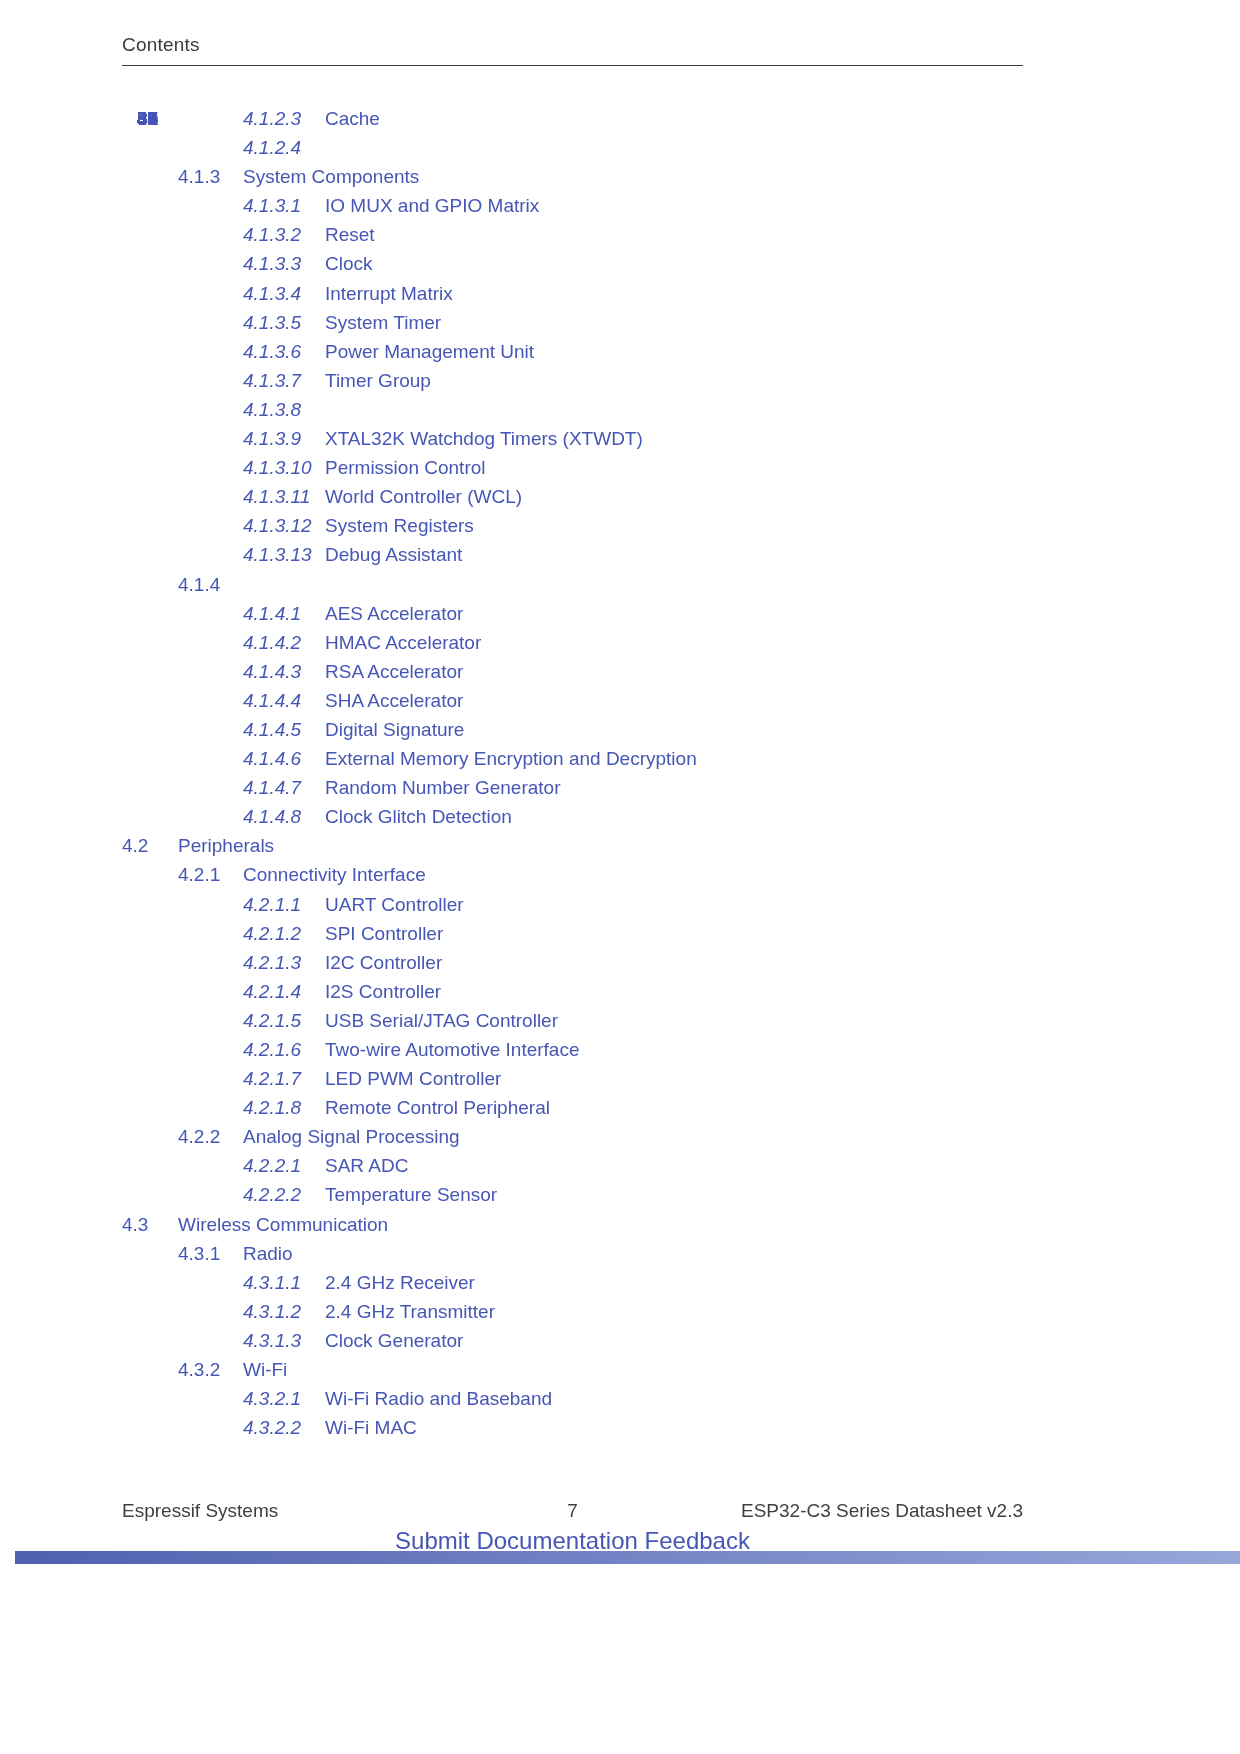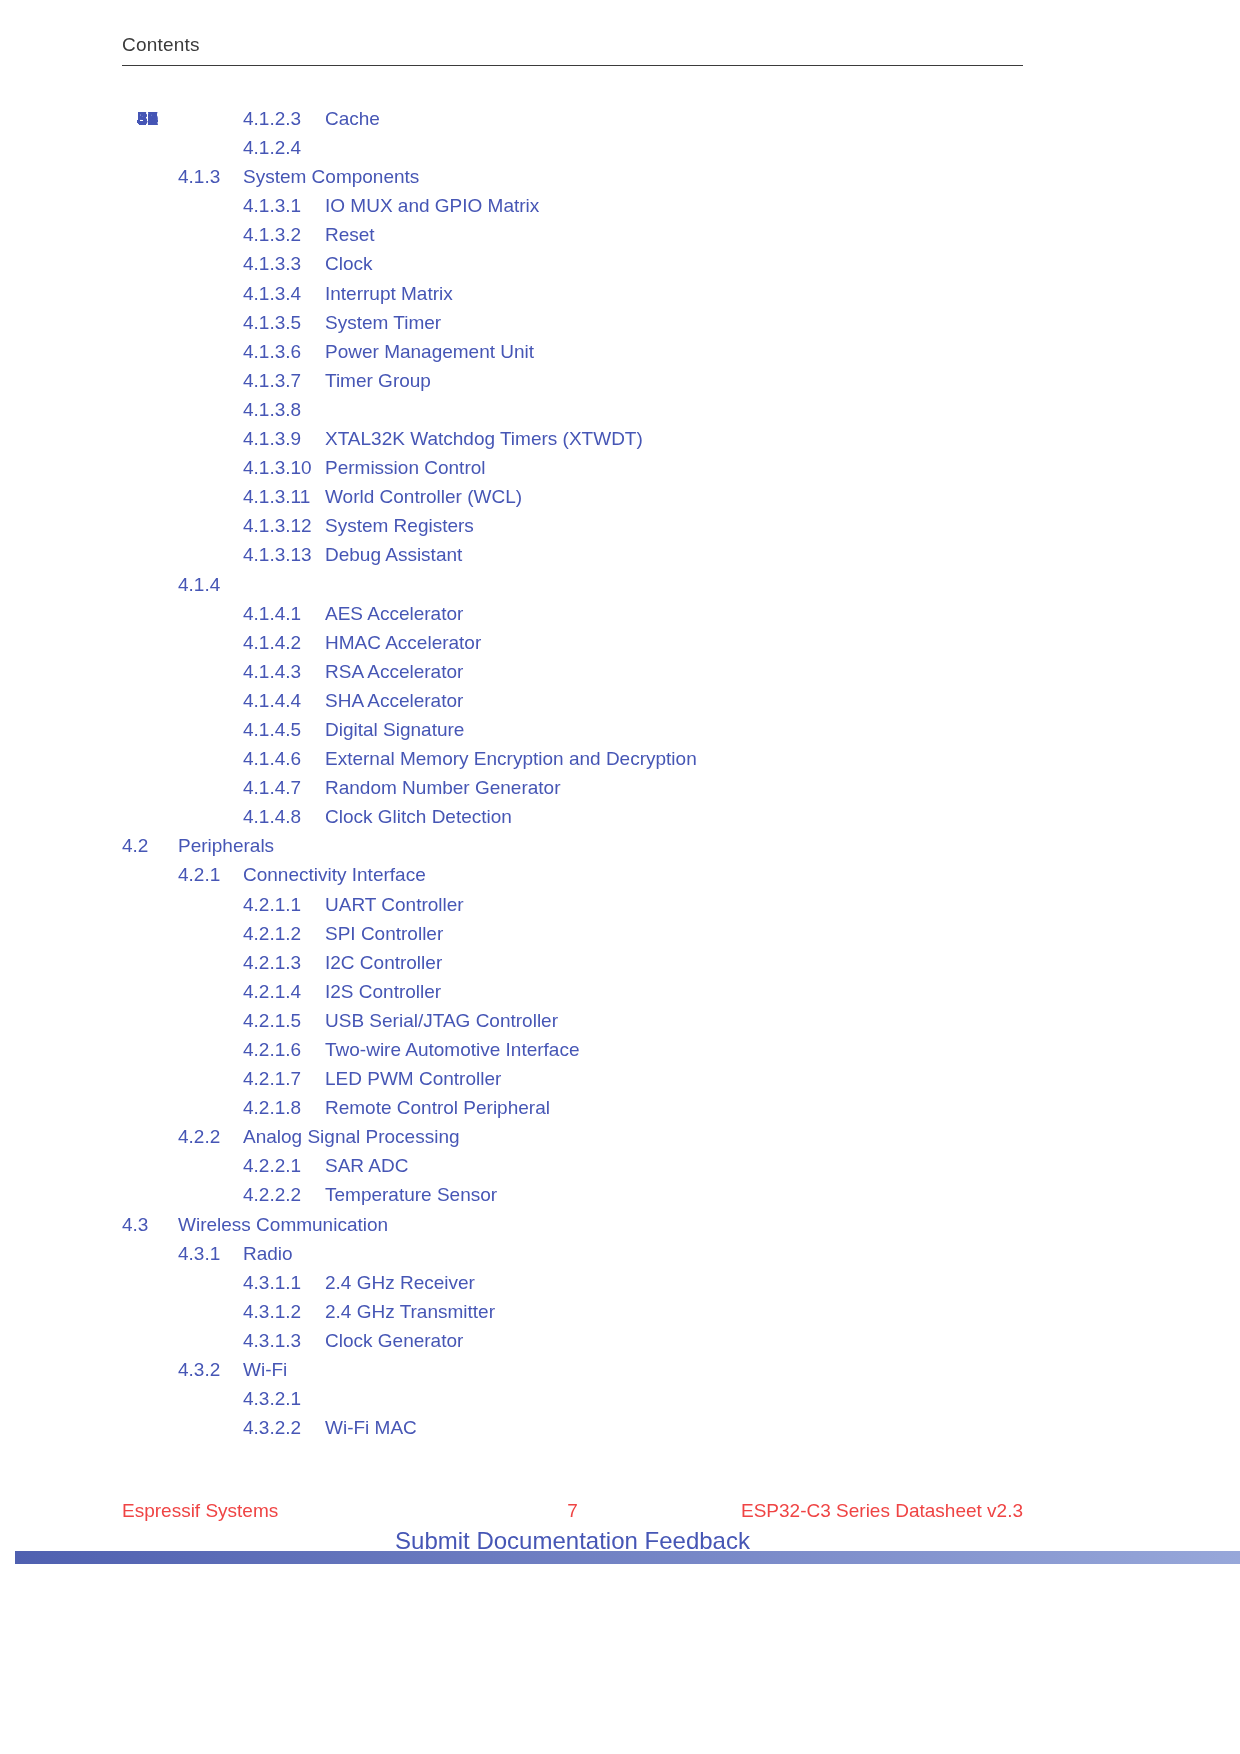--- a/index.html
+++ b/index.html
@@ -49,32 +49,32 @@
     cursor: pointer;
   }
   .toc-row .num   { flex: 0 0 auto; }
   .toc-row .title { flex: 1 1 auto; white-space: nowrap; overflow: hidden; }
   .toc-row .page  { flex: 0 0 auto; text-align: left; min-width: 36px; }
 
   .toc-row.lvl2 .num { width: 56px; }
   .toc-row.lvl3 { padding-left: 56px; }
   .toc-row.lvl3 .num { width: 65px; }
   .toc-row.lvl4 { padding-left: 121px; }
-  .toc-row.lvl4 .num { width: 82px; }
+  .toc-row.lvl4 .num { width: 82px; font-style: italic; }
 
   
   .footer-meta {
     position: absolute;
     left: 107px;
     top: 1500px;
     width: 901px;
     display: flex;
     align-items: baseline;
     font-size: 19px;
-    color: #ef4444;
+    color: #404040;
   }
   .footer-meta .f-left  { flex: 1 1 0; text-align: left; }
   .footer-meta .f-page  { flex: 0 0 auto; text-align: center; }
   .footer-meta .f-right { flex: 1 1 0; text-align: right; }
 
   .footer-link-wrap {
     position: absolute;
     left: 107px;
     top: 1527px;
     width: 901px;
@@ -320,20 +320,21 @@
         <span class="title">Clock Generator</span>
         <span class="page">51</span>
       </div>
       <div class="toc-row lvl3">
         <span class="num">4.3.2</span>
         <span class="title">Wi-Fi</span>
         <span class="page">52</span>
       </div>
       <div class="toc-row lvl4">
         <span class="num">4.3.2.1</span>
+        <span class="title">Wi-Fi Radio and Baseband</span>
         <span class="page">52</span>
       </div>
       <div class="toc-row lvl4">
         <span class="num">4.3.2.2</span>
         <span class="title">Wi-Fi MAC</span>
         <span class="page">52</span>
       </div>
     </div>
 
   <div class="footer-meta">

